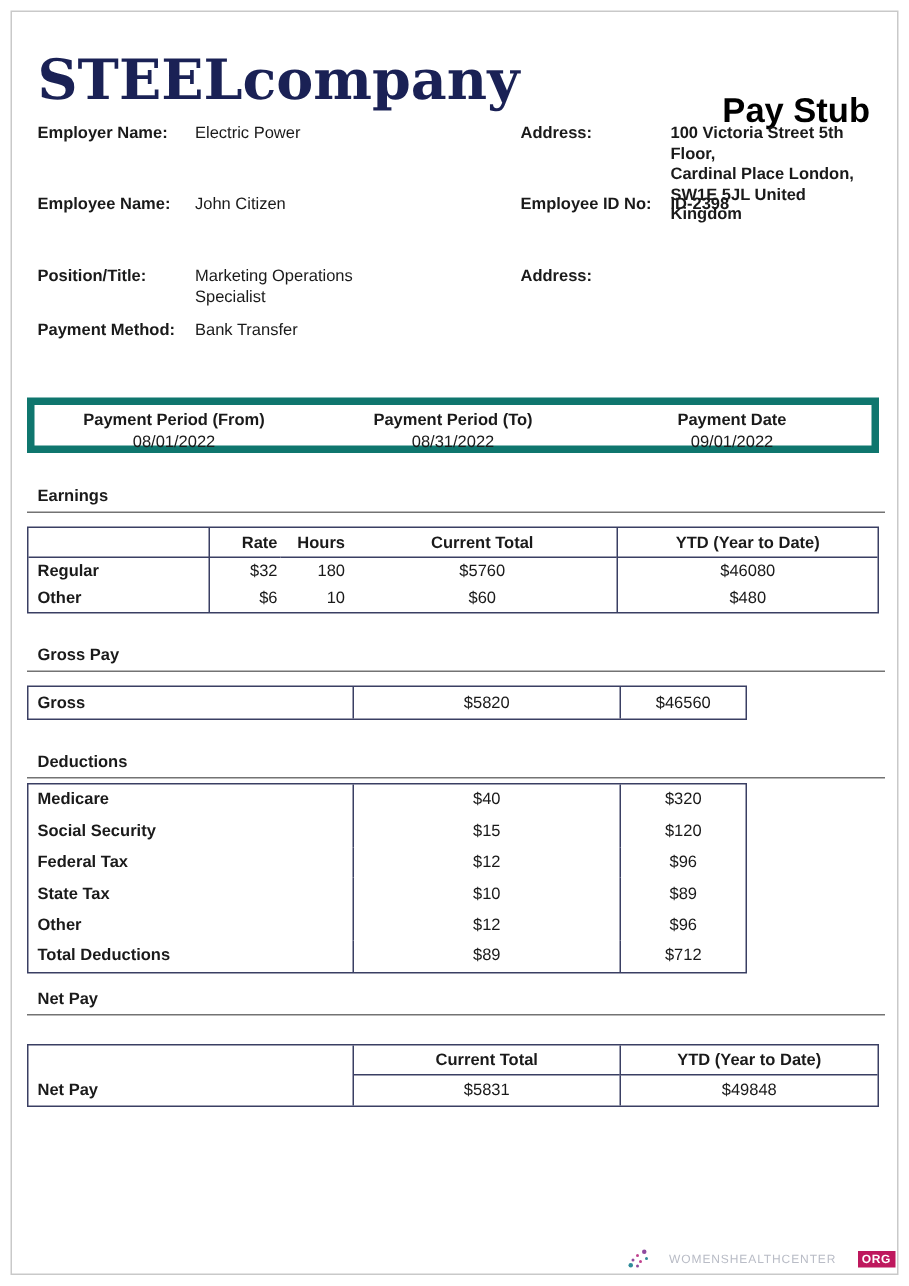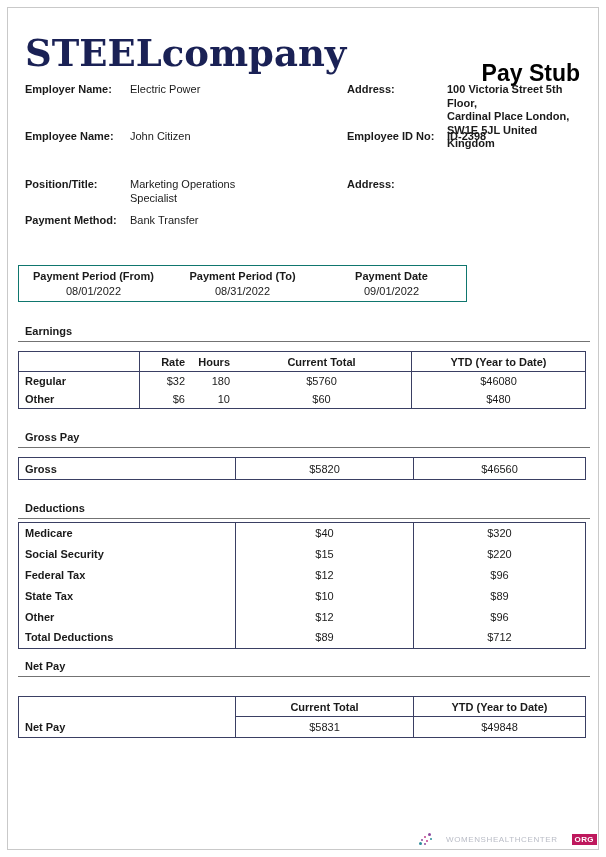--- a/index.html
+++ b/index.html
@@ -13,34 +13,34 @@
 
   .info-row { position:absolute; left:25px; width:562px; display:flex; font-size:11px; line-height:13.5px; }
   .info-row .lbl { font-weight:700; }
   .info-row .lbl-l { width:105px; }
   .info-row .val-l { width:217px; white-space:pre-line; }
   .info-row .lbl-r { width:100px; }
   .info-row .val-r { flex:1; white-space:pre-line;font-weight:bold; }
 
   .section-title { position:absolute; left:18px; width:572px; font-size:11px; font-weight:700; padding:0 0 4px 7px; border-bottom:1px solid #737373; }
 
-  .pp-table { position:absolute; left:18px; top:265px; width:449px; height:37px; border:1px solid #0f766e; display:flex; text-align:center; font-size:11px; }
+  .pp-table { position:absolute; left:18px; top:265px; width:568px; height:37px; border:5px solid #0f766e; display:flex; text-align:center; font-size:11px; }
   .pp-col { flex:1; padding-top:4px; }
   .pp-col .hdr { font-weight:700; margin-bottom:3px; }
 
   .earn-table { position:absolute; left:18px; top:351px; width:568px; border:1px solid #3a3f63; display:grid; grid-template-columns:121px 47px 45px 179px 1fr; font-size:11px; }
   .earn-table .c { height:18px; line-height:18px; }
   .earn-table .hd { height:20px; line-height:20px; font-weight:700; border-bottom:1px solid #3a3f63; }
   .earn-table .rdiv { border-right:1px solid #3a3f63; }
   .earn-table .ldiv { border-left:1px solid #3a3f63; }
   .earn-table .tl { padding-left:6px; font-weight:700; }
   .earn-table .tr { text-align:right; padding-right:2px; }
   .earn-table .tc { text-align:center; }
 
-  .money-table { position:absolute; left:18px; width:568px; border:1px solid #3a3f63; display:grid; grid-template-columns:217px 177px 1fr; font-size:11px; }
+  .money-table { position:absolute; left:18px; width:480px; border:1px solid #3a3f63; display:grid; grid-template-columns:217px 177px 1fr; font-size:11px; }
   .money-table .lblc { font-weight:700; padding-left:6px; border-right:1px solid #3a3f63; display:flex; align-items:center; }
   .money-table .valc { text-align:center; display:flex; align-items:center; justify-content:center; }
   .money-table .ytdc { border-left:1px solid #3a3f63; }
 
   .gross-table { top:457px; grid-template-rows:21px; }
   .ded-table { top:522px; grid-template-rows:repeat(6,20.8px); }
 
   .net-table { position:absolute; left:18px; top:696px; width:568px; border:1px solid #3a3f63; display:grid; grid-template-columns:217px 177px 1fr; grid-template-rows:20px 20px; font-size:11px; }
   .net-table .netlbl { grid-row:1/3; border-right:1px solid #3a3f63; font-weight:700; padding-left:6px; display:flex; align-items:flex-end; padding-bottom:4px; }
   .net-table .nh { font-weight:700; text-align:center; line-height:20px; border-bottom:1px solid #3a3f63; }
@@ -140,21 +140,21 @@
 </div>
 
 <div class="section-title" style="top:502px;">Deductions</div>
 <div class="money-table ded-table">
   <div class="lblc">Medicare</div>
   <div class="valc">$40</div>
   <div class="valc ytdc">$320</div>
 
   <div class="lblc">Social Security</div>
   <div class="valc">$15</div>
-  <div class="valc ytdc">$220</div>
+  <div class="valc ytdc">$120</div>
 
   <div class="lblc">Federal Tax</div>
   <div class="valc">$12</div>
   <div class="valc ytdc">$96</div>
 
   <div class="lblc">State Tax</div>
   <div class="valc">$10</div>
   <div class="valc ytdc">$89</div>
 
   <div class="lblc">Other</div>

